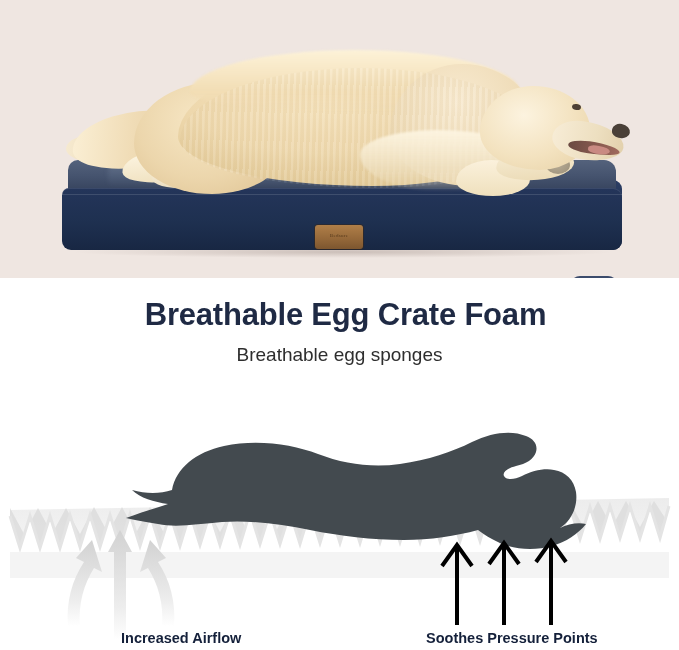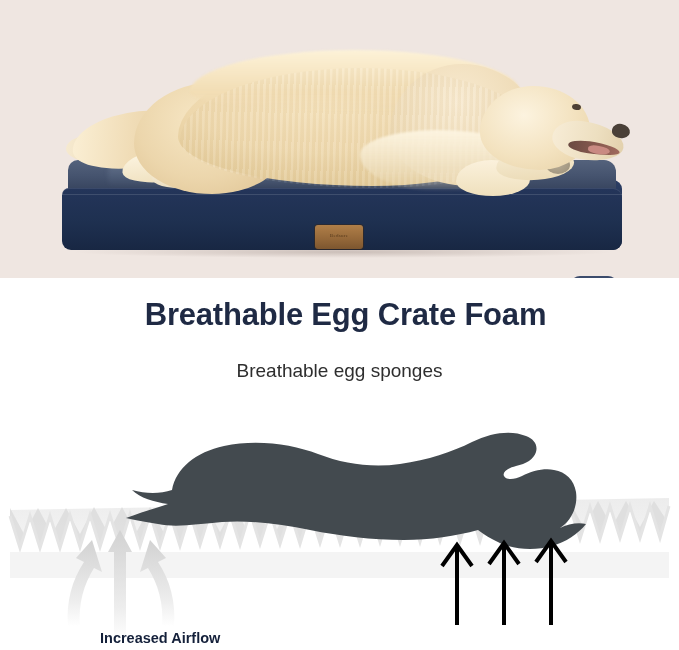--- a/index.html
+++ b/index.html
@@ -345,21 +345,21 @@
     margin: 0;
     padding-top: 20px;
     font-size: 31px;
     font-weight: bold;
     color: #1f2a44;
     letter-spacing: -0.2px;
     line-height: 1.12;
     padding-left: 12px;
   }
   .subline {
-    margin: 16px;
+    margin: 0;
     padding-top: 9px;
     font-size: 19px;
     color: #2e2e2e;
     font-weight: normal;
     line-height: 1.32;
   }
 
   
   .diagram {
     position: absolute;
@@ -378,20 +378,21 @@
     display: block;
   }
 
   
   .caption {
     position: absolute;
     font-size: 14.5px;
     font-weight: bold;
     color: #14203a;
     white-space: nowrap;
+    margin-left: 21px;
   }
   .caption-airflow {
     left: 100px;
     top: 630px;
   }
   .caption-pressure {
     left: 405px;
     top: 630px;
   }
 </style>
@@ -558,14 +559,15 @@
         </g>
         <g>
           <line x1="551" y1="213" x2="551" y2="130"></line>
           <polyline points="536,150 551,129 566,150"></polyline>
         </g>
       </g>
     </svg>
   </div>
 
   <div class="caption caption-airflow">Increased Airflow</div>
+  <div class="caption caption-pressure">Soothes Pressure Points</div>
 
 </div>
 
 </body></html>

